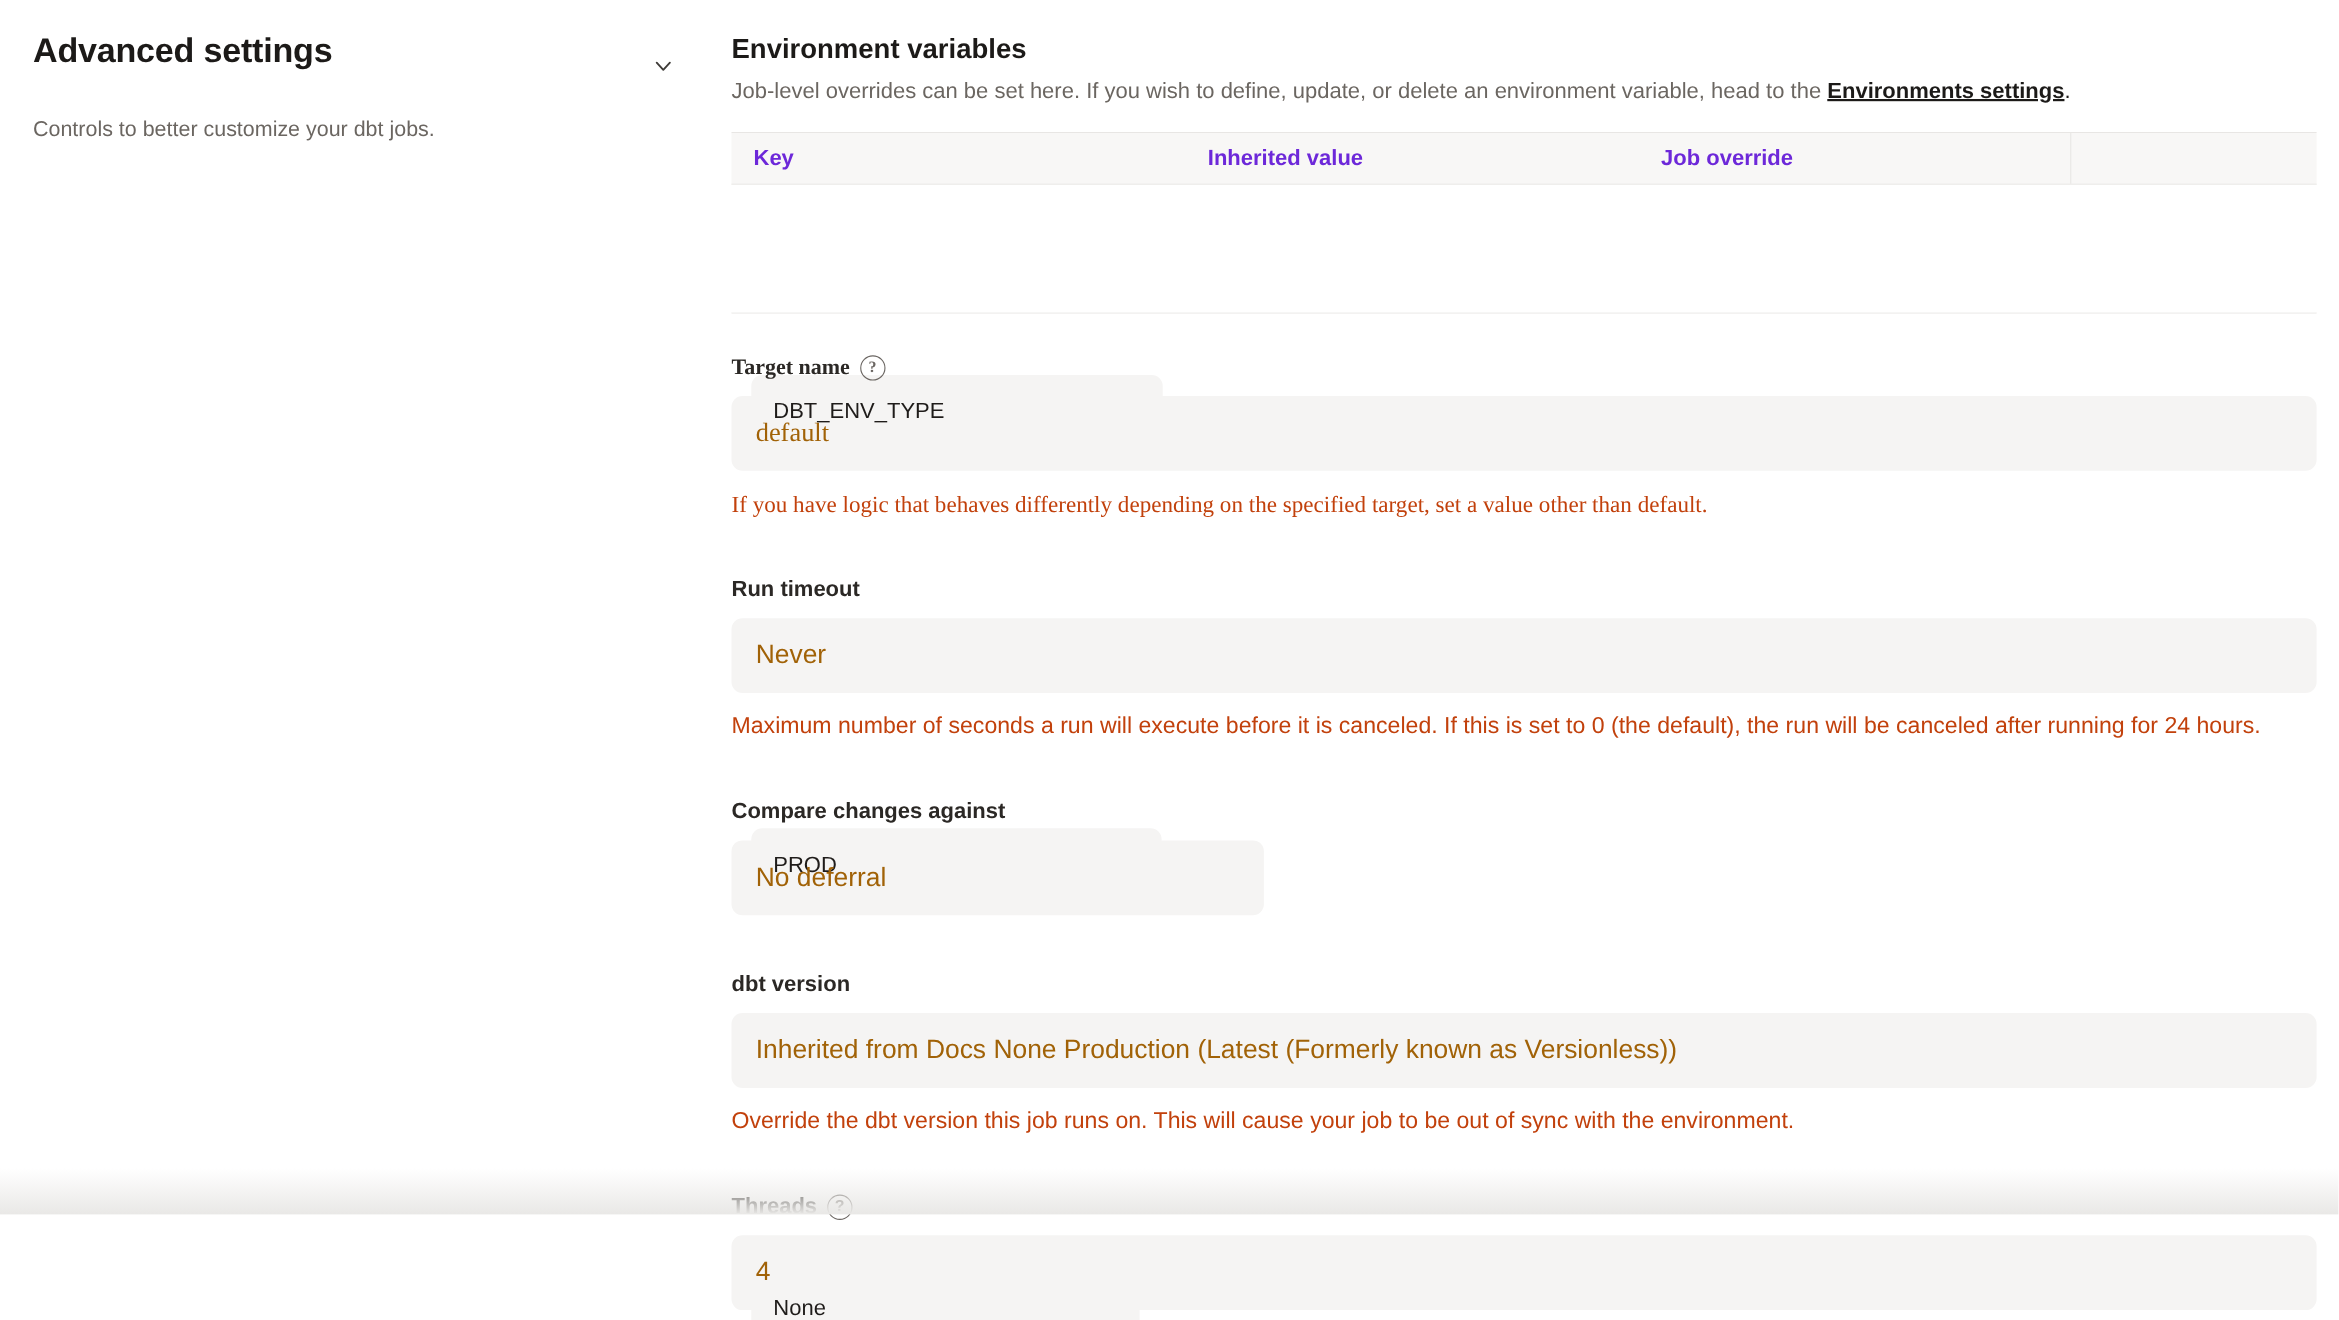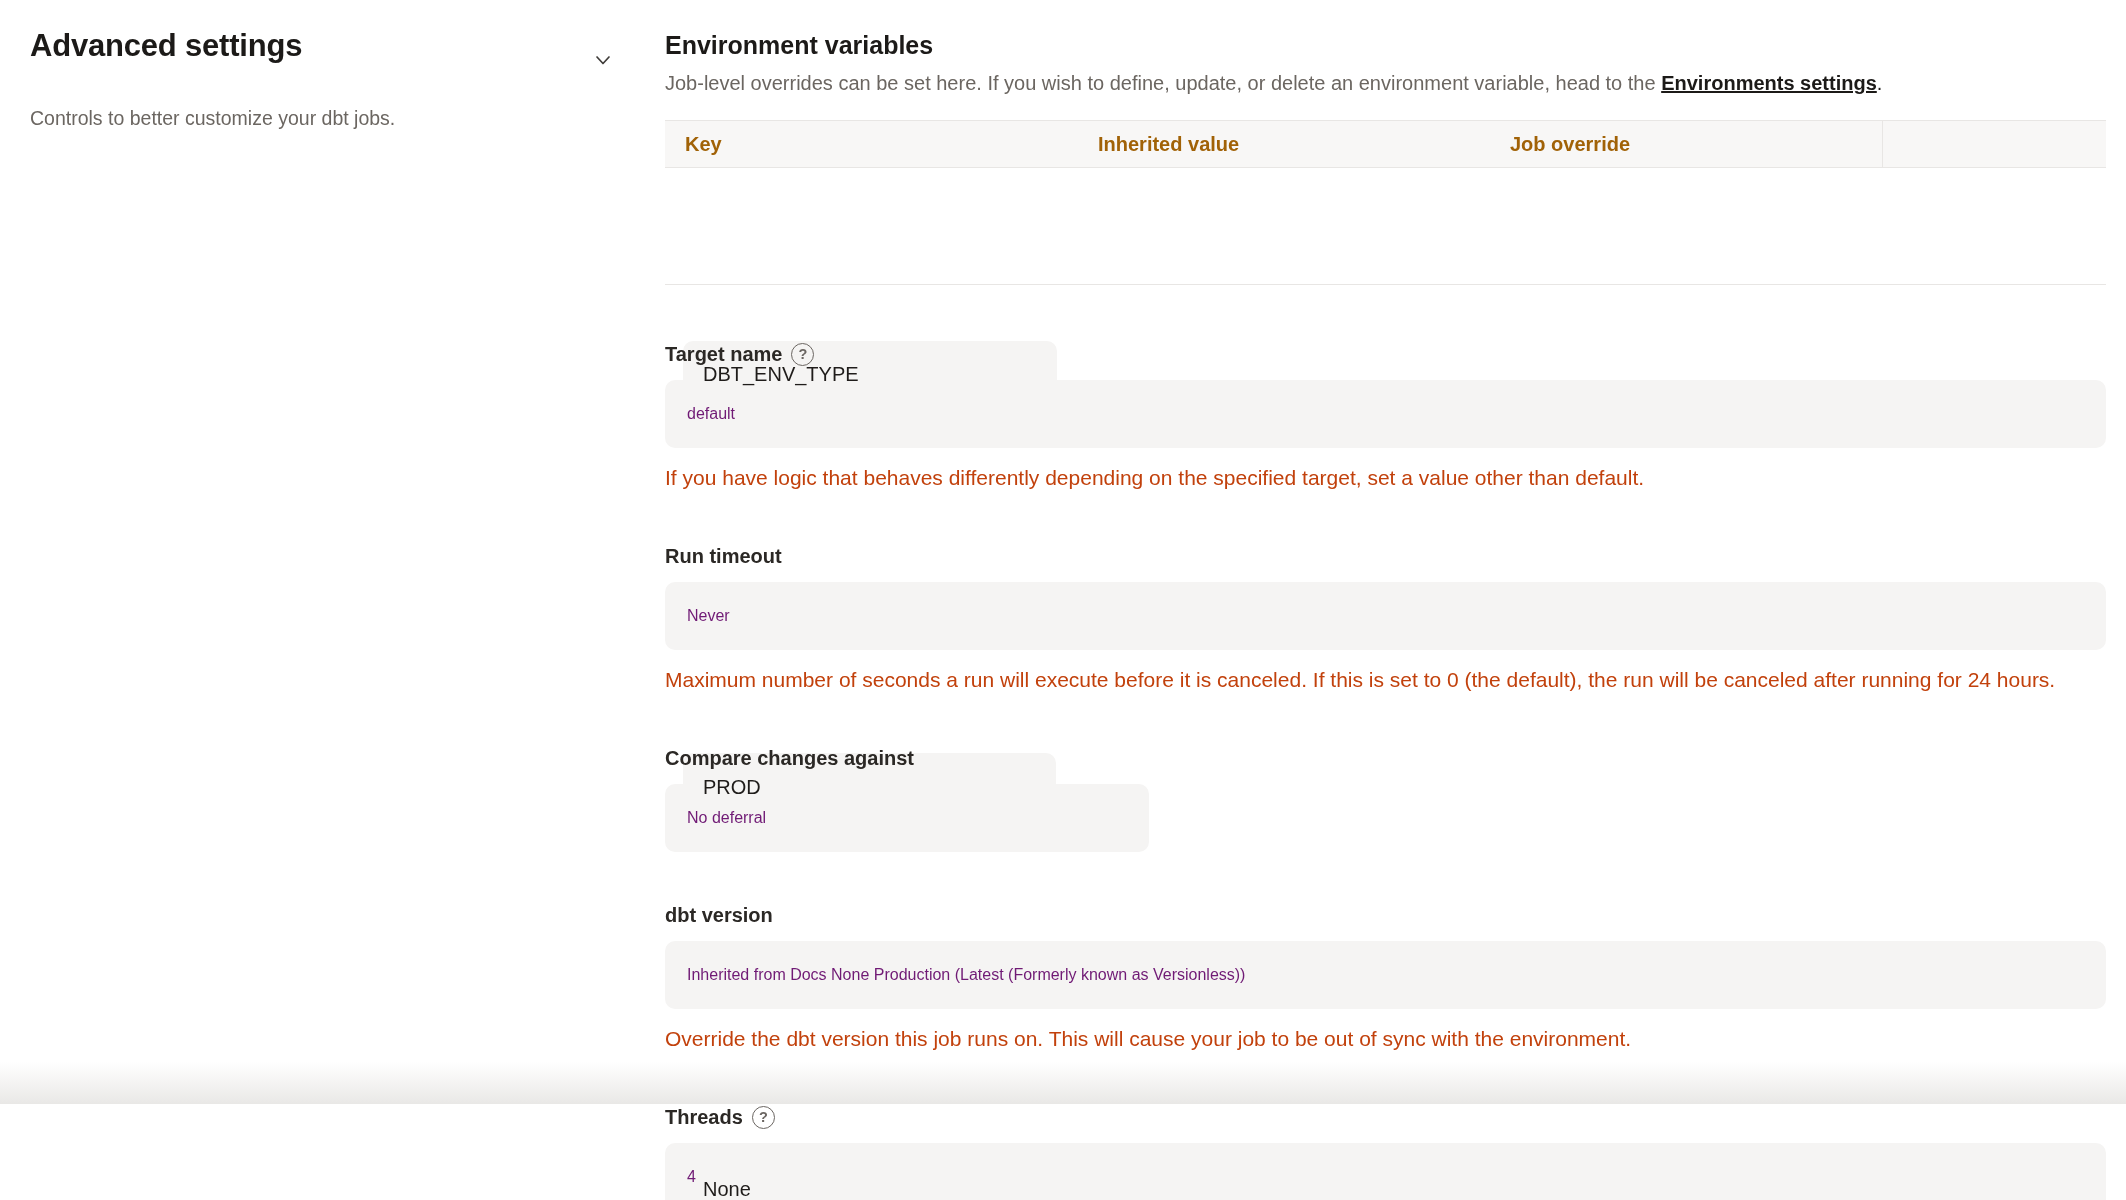--- a/index.html
+++ b/index.html
@@ -17,44 +17,44 @@
   
   .main { flex:1; margin:0 20px 0 25px; padding-top:28px; }
   .main h2 { font-size:25px; font-weight:600; color:#1c1a18; line-height:34px; }
   .desc { margin-top:6px; font-size:20px; line-height:30px; color:#6b6661; }
   .desc .link { color:#1c1a18; font-weight:700; text-decoration:underline; cursor:pointer; }
   .desc .dark { color:#1c1a18; }
 
   
   .table { margin-top:22px; border-top:1px solid #e8e6e4; border-bottom:1px solid #e8e6e4; }
   .thead { display:flex; height:47px; background:#f8f7f6; border-bottom:1px solid #e8e6e4; }
-  .th { font-size:20px; font-weight:600; color:#a16207; display:flex; align-items:center; padding-left:20px; }
+  .th { font-size:20px; font-weight:600; color:#6d28d9; display:flex; align-items:center; padding-left:20px; }
   .trow { display:flex; height:116px; background:#ffffff;flex-direction:column; }
   .c1 { width:413px; flex:0 0 413px; }
   .c2 { width:412px; flex:0 0 412px; }
   .c3 { width:392px; flex:0 0 392px; }
   .c4 { flex:1; }
   .td { display:flex; align-items:center; }
   .pill { background:#f5f4f3; border-radius:10px; height:68px; flex:1;
           margin:0 21px 0 18px; display:flex; align-items:center; padding-left:20px;
           font-size:20px; color:#1f1c1a; }
   .actions { border-left:1px solid #e8e6e4; justify-content:center; gap:24px; }
   .actions-h { border-left:1px solid #e8e6e4; }
   .icon-btn { display:inline-flex; cursor:pointer; }
 
   
   .field { margin-top:50px; }
-  .field.first { margin-top:56px; }
+  .field.first { margin-top:36px;font-family:Liberation Serif, serif; }
   .label-row { display:flex; align-items:center; margin-bottom:13px; }
   .label-row label { font-size:20px; font-weight:600; color:#2b2825; line-height:26px; }
   .help { width:23px; height:23px; border:1.6px solid #6b6662; border-radius:50%;
           color:#6b6662; font-size:14.5px; font-weight:700; display:inline-flex;
           align-items:center; justify-content:center; margin-left:9px; cursor:pointer; }
   .input { background:#f5f4f3; border-radius:10px; height:68px; display:flex;
-           align-items:center; padding-left:22px; font-size:16px; color:#701a75; cursor:pointer; }
+           align-items:center; padding-left:22px; font-size:24px; color:#a16207; cursor:pointer; }
   .input.narrow { width:484px; }
   .hint { margin-top:15px; font-size:21px; line-height:30px; color:#c2410c; }
 
   .bottom-fade { position:absolute; left:0; bottom:0; width:2126px; height:42px;
                  background:linear-gradient(to bottom, rgba(234,233,231,0), #e9e8e6);
                  pointer-events:none; }
   svg { display:block; }
 </style>
 </head>
 <body>

